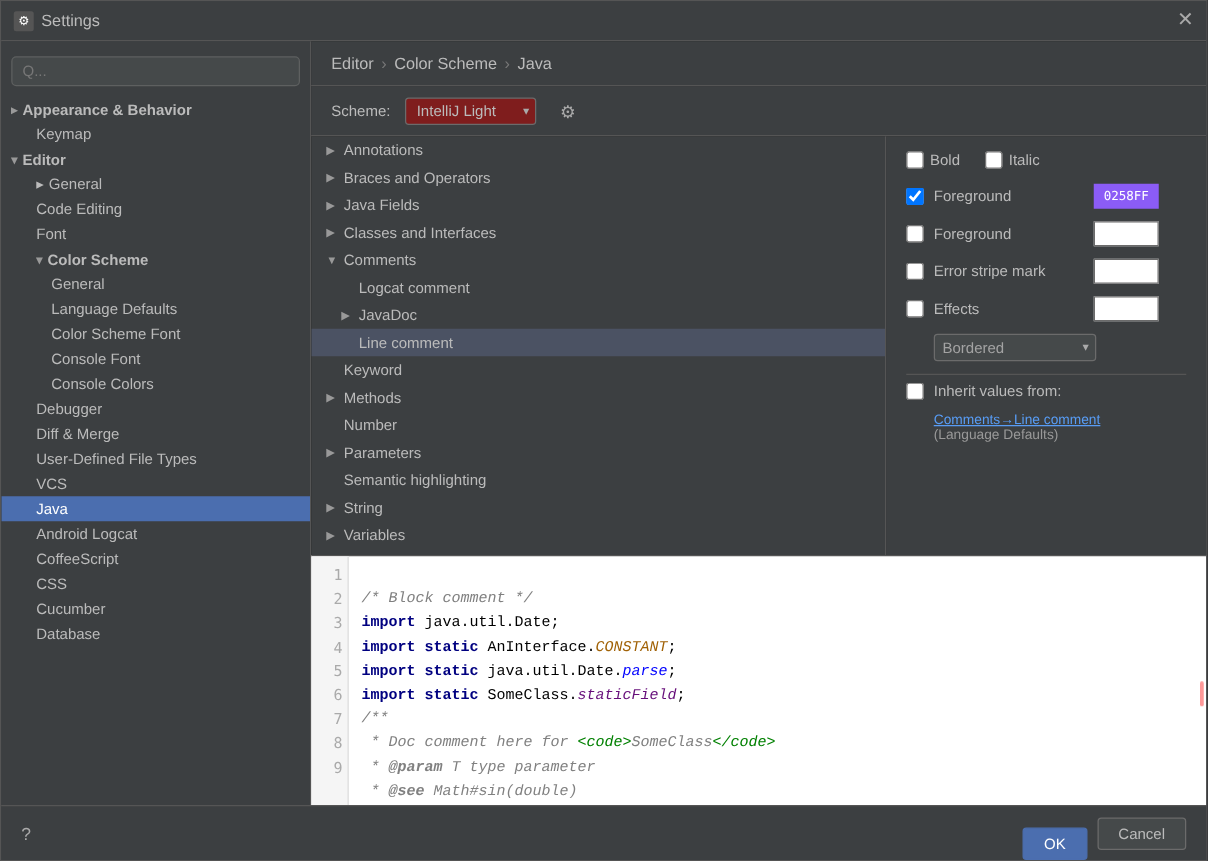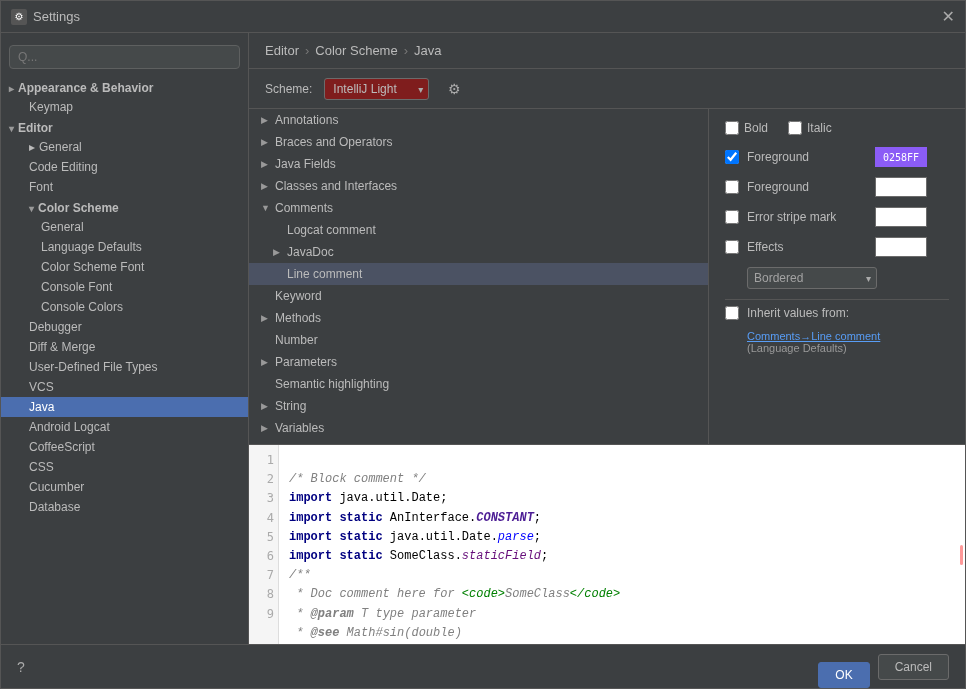--- a/index.html
+++ b/index.html
@@ -317,21 +317,21 @@
           <div>4</div>
           <div>5</div>
           <div>6</div>
           <div>7</div>
           <div>8</div>
           <div>9</div>
         </div>
         <div class="code-content">
 <span class="code-comment">/* Block comment */</span>
 <span><span class="code-keyword">import</span> java.util.Date;</span>
-<span><span class="code-keyword">import static</span> AnInterface.<span style="color:#4c1d95;font-style:italic;font-weight:bold;">CONSTANT</span>;</span>
+<span><span class="code-keyword">import static</span> AnInterface.<span style="color:#a16207;font-style:italic;">CONSTANT</span>;</span>
 <span><span class="code-keyword">import static</span> java.util.Date.<span style="color:#0000ff;font-style:italic;margin-top:42px;">parse</span>;</span>
 <span><span class="code-keyword">import static</span> SomeClass.<span style="color:#660e7a;font-style:italic;">staticField</span>;</span>
 <span class="code-doc-comment">/**</span>
 <span class="code-doc-comment"> * Doc comment here for <span class="code-html-tag">&lt;code&gt;</span>SomeClass<span class="code-html-tag">&lt;/code&gt;</span></span>
 <span class="code-doc-comment"> * <span style="color:#808080;font-weight:bold;">@param</span> T type parameter</span>
 <span class="code-doc-comment"> * <span style="color:#808080;font-weight:bold;">@see</span> Math#sin(double)</span>
         </div>
         <div class="scroll-indicator"></div>
       </div>
     </div>

